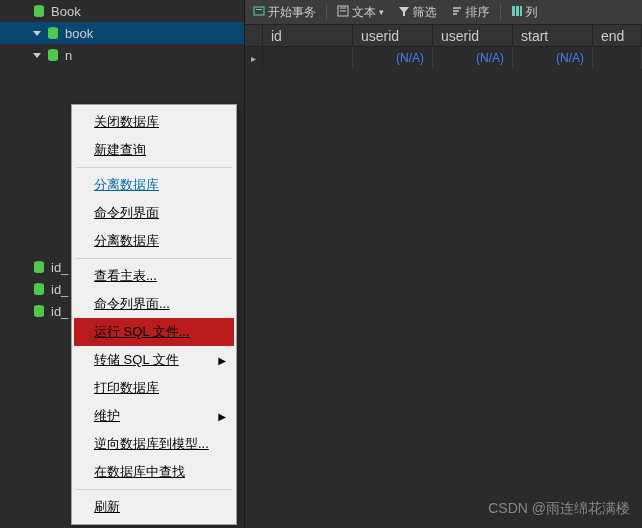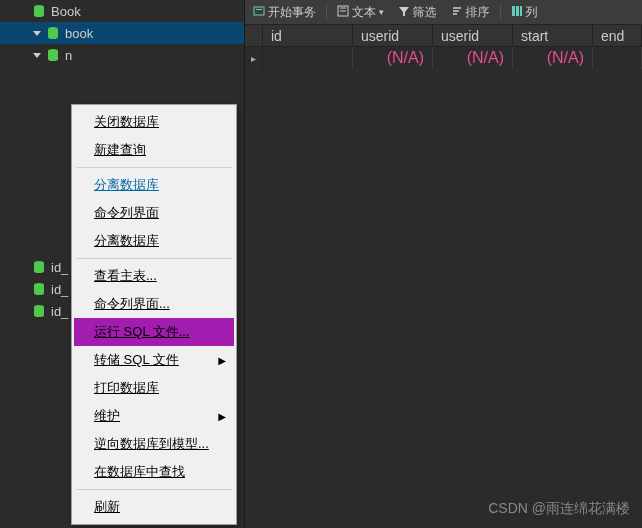--- a/index.html
+++ b/index.html
@@ -88,22 +88,22 @@
       display: flex;
       align-items: center;
     }
     .table-row {
       display: flex;
       height: 22px;
     }
     .td {
       border-right: 1px solid #3a3a3a;
       padding: 2px 8px;
-      color: #ec4899;
-      font-size: 16px;
+      color: #3b82f6;
+      font-size: 12px;
       display: flex;
       align-items: center;
       justify-content: flex-end;
     }
     .row-marker {
       width: 18px;
       display: flex;
       align-items: center;
       justify-content: center;
       border-right: 1px solid #222;
@@ -122,21 +122,21 @@
       z-index: 100;
     }
     .menu-item {
       padding: 5px 20px;
       color: #000;
       font-size: 13px;
       cursor: pointer;
       position: relative;
       text-decoration: underline;
     }
-    .menu-item.hover { background: #a21caf; }
+    .menu-item.hover { background: #b91c1c; }
     .menu-item.disabled { color: #0369a1; cursor: default; }
     .menu-sep { height: 1px; background: #d0d0d0; margin: 3px 2px; }
     .submenu-arrow {
       position: absolute;
       right: 8px;
       top: 50%;
       transform: translateY(-50%);
       font-size: 10px;
     }
     .watermark {

